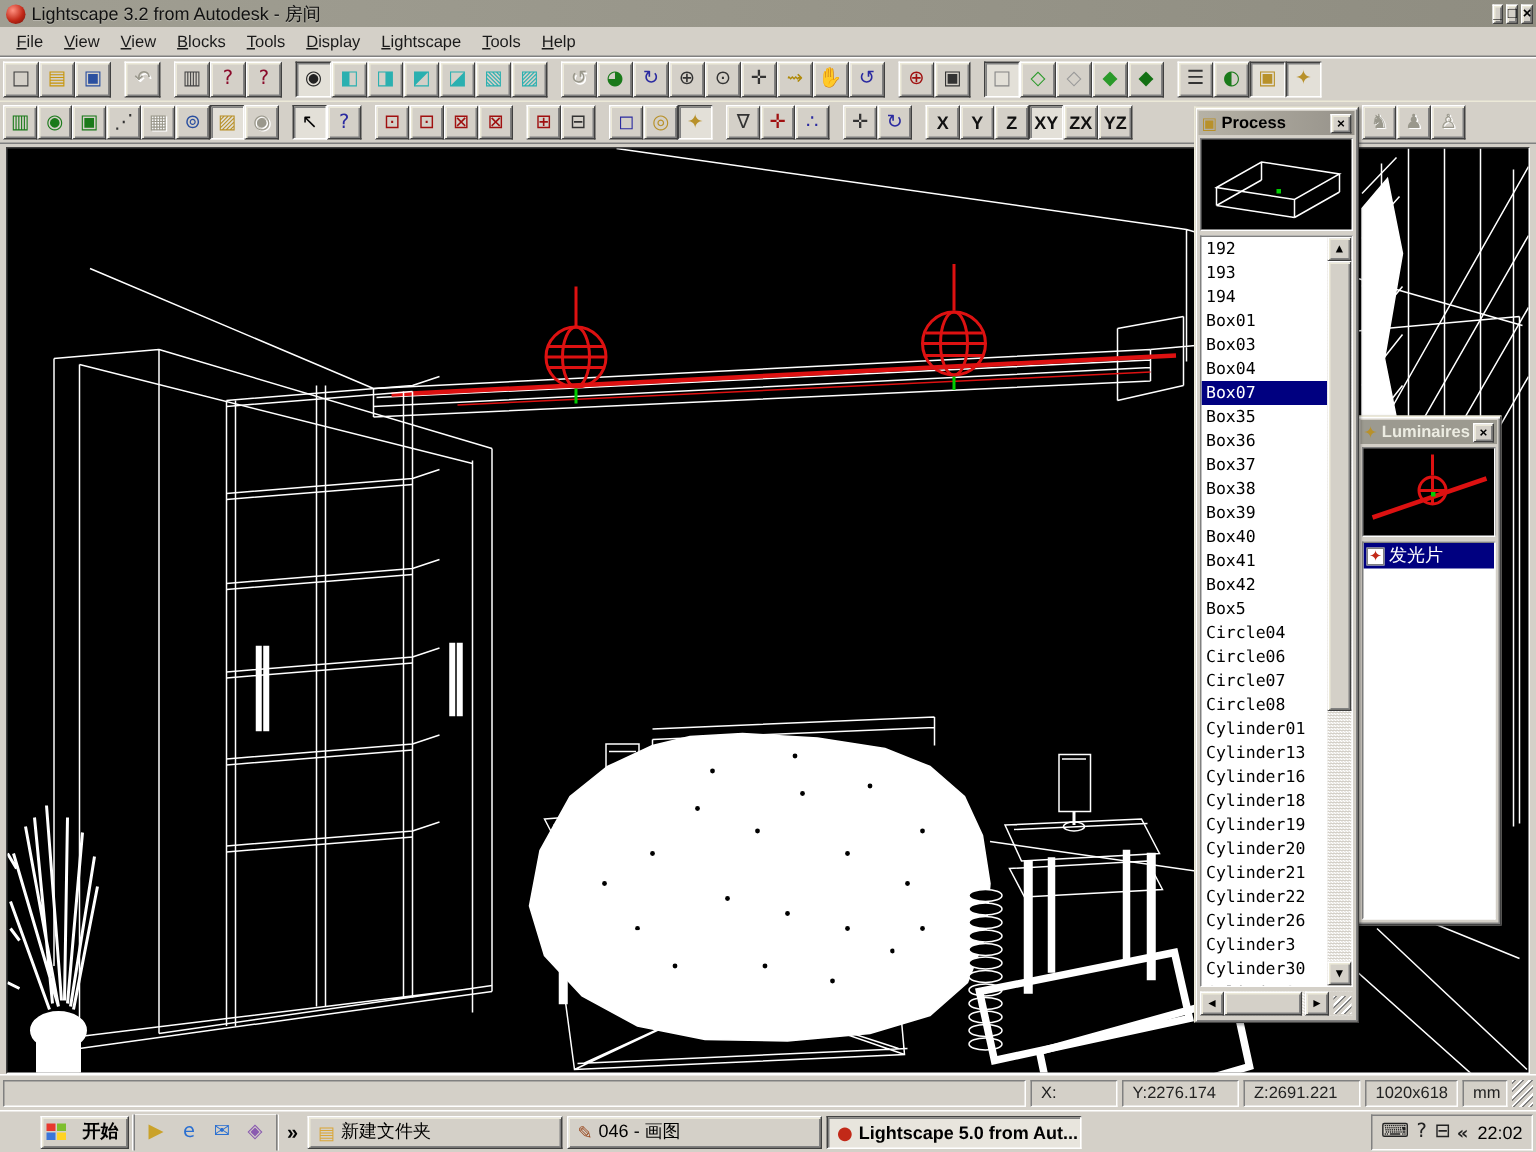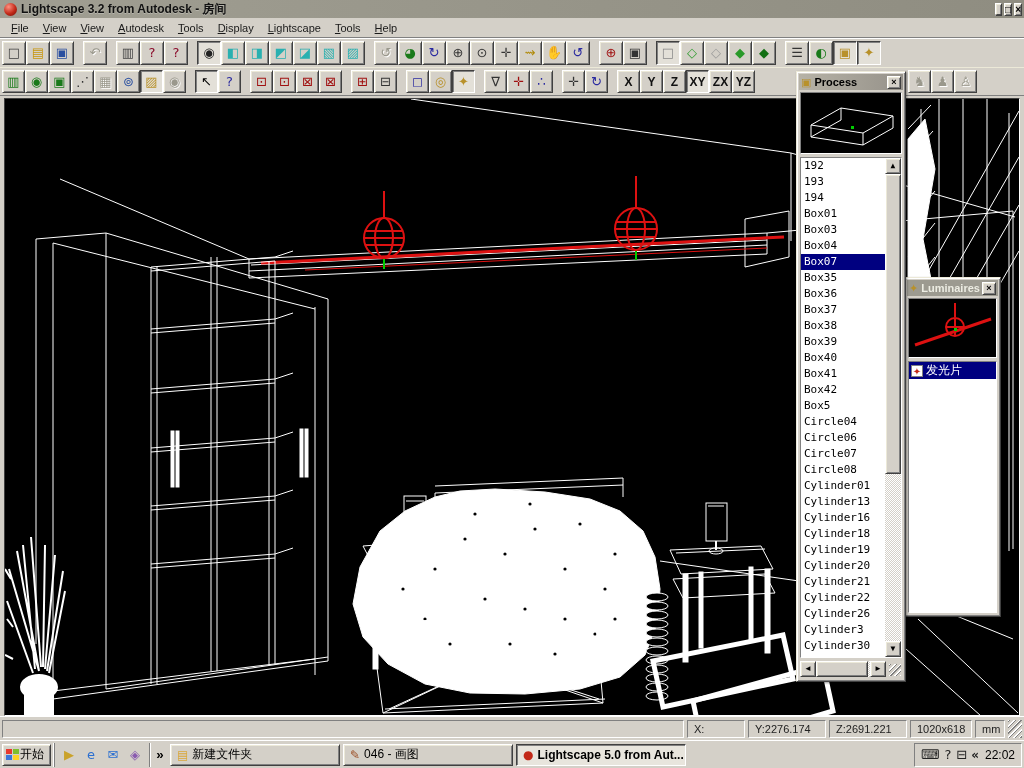--- a/index.html
+++ b/index.html
@@ -6,21 +6,21 @@
   html,body { width:1024px; height:768px; overflow:hidden; }
   body { font-family:"Liberation Sans", sans-serif; font-size:11px; background:#d4d0c8; position:relative; }
 
   
   .raised { background:#d4d0c8; border:1px solid; border-color:#ffffff #404040 #404040 #ffffff; box-shadow:inset 1px 1px 0 #ece9d8, inset -1px -1px 0 #808080; }
   .statuscell { background:#d4d0c8; border:1px solid; border-color:#808080 #ffffff #ffffff #808080; }
 
   
   #titlebar { height:18px; background:linear-gradient(90deg,#a09e92,#8f8d81); display:flex; align-items:center; padding:0 2px; }
   #app-icon { width:13px; height:13px; border-radius:50%; background:radial-gradient(circle at 35% 30%,#ff9080,#c22918 55%,#6a0d06); margin:0 4px 0 2px; flex:none; }
-  #title-text { color:#111; font-weight:bold; font-size:12px; flex:1; text-shadow:0 1px 0 rgba(255,255,255,.25); white-space:nowrap; overflow:hidden; }
+  #title-text { color:#111; font-weight:normal; font-size:12px; flex:1; text-shadow:0 1px 0 rgba(255,255,255,.25); white-space:nowrap; overflow:hidden; }
   .winctl { width:16px; height:14px; margin-left:2px; font-size:10px; line-height:11px; text-align:center; font-weight:bold; color:#000; cursor:default; }
 
   
   #menubar { height:20px; display:flex; align-items:center; padding-left:4px; border-bottom:1px solid #808080; box-shadow:0 1px 0 #ffffff; }
   .menu-item { display:inline-block; padding:3px 7px; color:#1a1a1a; }
   .menu-item::first-letter { text-decoration:underline; }
 
   
   .toolbar { display:flex; align-items:center; padding:2px 2px; }
   #toolbar1 { height:30px; border-bottom:1px solid #ece9d8; }
@@ -78,21 +78,21 @@
   .lum-item .licon { font-size:10px; margin-right:3px; color:#c22918; background:#fff; border:1px solid #808080; width:12px; height:12px; line-height:11px; text-align:center; flex:none; }
 
   
   #statusbar { position:absolute; left:0; top:716px; width:1024px; height:24px; background:#d4d0c8; border-top:1px solid #ffffff; display:flex; align-items:center; padding:2px 2px; gap:3px; }
   .statuscell { height:18px; line-height:16px; padding:0 6px; color:#222; white-space:nowrap; }
   #status-fill { flex:1; }
   #status-grip { width:14px; height:18px; border:none; background:repeating-linear-gradient(135deg,#fff 0 1px,#808080 1px 2px,transparent 2px 4px); }
 
   
   #taskbar { position:absolute; left:0; top:740px; width:1024px; height:28px; background:#d4d0c8; border-top:1px solid #ffffff; display:flex; align-items:center; padding:0 2px; gap:3px; }
-  #start-btn { height:22px; display:flex; align-items:center; padding:0 6px 0 3px; font-weight:normal; font-size:12px; gap:0; }
+  #start-btn { height:22px; display:flex; align-items:center; padding:0 6px 0 3px; font-weight:bold; font-size:12px; gap:10px;margin-left:25px; }
   #start-flag { width:14px; height:12px; display:grid; grid-template-columns:6px 6px; grid-template-rows:5px 5px; gap:1px; }
   #start-flag i { display:block; }
   #qlaunch { display:flex; align-items:center; gap:2px; padding:0 4px; border-left:1px solid #808080; border-right:1px solid #808080; box-shadow:-1px 0 0 #fff, 1px 0 0 #fff; height:24px; }
   .ql { width:20px; height:20px; border:none; background:none; font-size:13px; font-family:"DejaVu Sans",sans-serif; text-align:center; line-height:20px; cursor:default; }
   #overflow-btn { width:14px; height:20px; border:none; background:none; font-weight:bold; }
   .taskbtn { height:22px; display:flex; align-items:center; gap:4px; padding:0 6px; font-size:12px; overflow:hidden; white-space:nowrap; }
   .taskbtn .ticn { font-family:"DejaVu Sans",sans-serif; font-size:12px; flex:none; }
   .taskbtn.active { border-color:#404040 #ffffff #ffffff #404040; box-shadow:inset 1px 1px 0 #808080; background:#e8e5dd; font-weight:bold; }
   #tray { margin-left:auto; height:24px; display:flex; align-items:center; gap:4px; padding:0 6px; border:1px solid; border-color:#808080 #ffffff #ffffff #808080; }
   .trayicn { font-family:"DejaVu Sans",sans-serif; font-size:13px; color:#222; }
@@ -105,21 +105,21 @@
 <div id="titlebar">
   <span id="app-icon"></span>
   <span id="title-text">Lightscape 3.2 from Autodesk - 房间</span>
   <span id="win-controls"><span class="winctl raised">_</span><span class="winctl raised">□</span><span class="winctl raised">×</span></span>
 </div>
 
 <div id="menubar">
     <span class="menu-item">File</span>
     <span class="menu-item">View</span>
     <span class="menu-item">View</span>
-    <span class="menu-item">Autodesk</span>
+    <span class="menu-item">Blocks</span>
     <span class="menu-item">Tools</span>
     <span class="menu-item">Display</span>
     <span class="menu-item">Lightscape</span>
     <span class="menu-item">Tools</span>
     <span class="menu-item">Help</span>
   </div>
 
 <div id="toolbar1" class="toolbar">
     <div class="tbgroup">
       <button class="tb raised">

